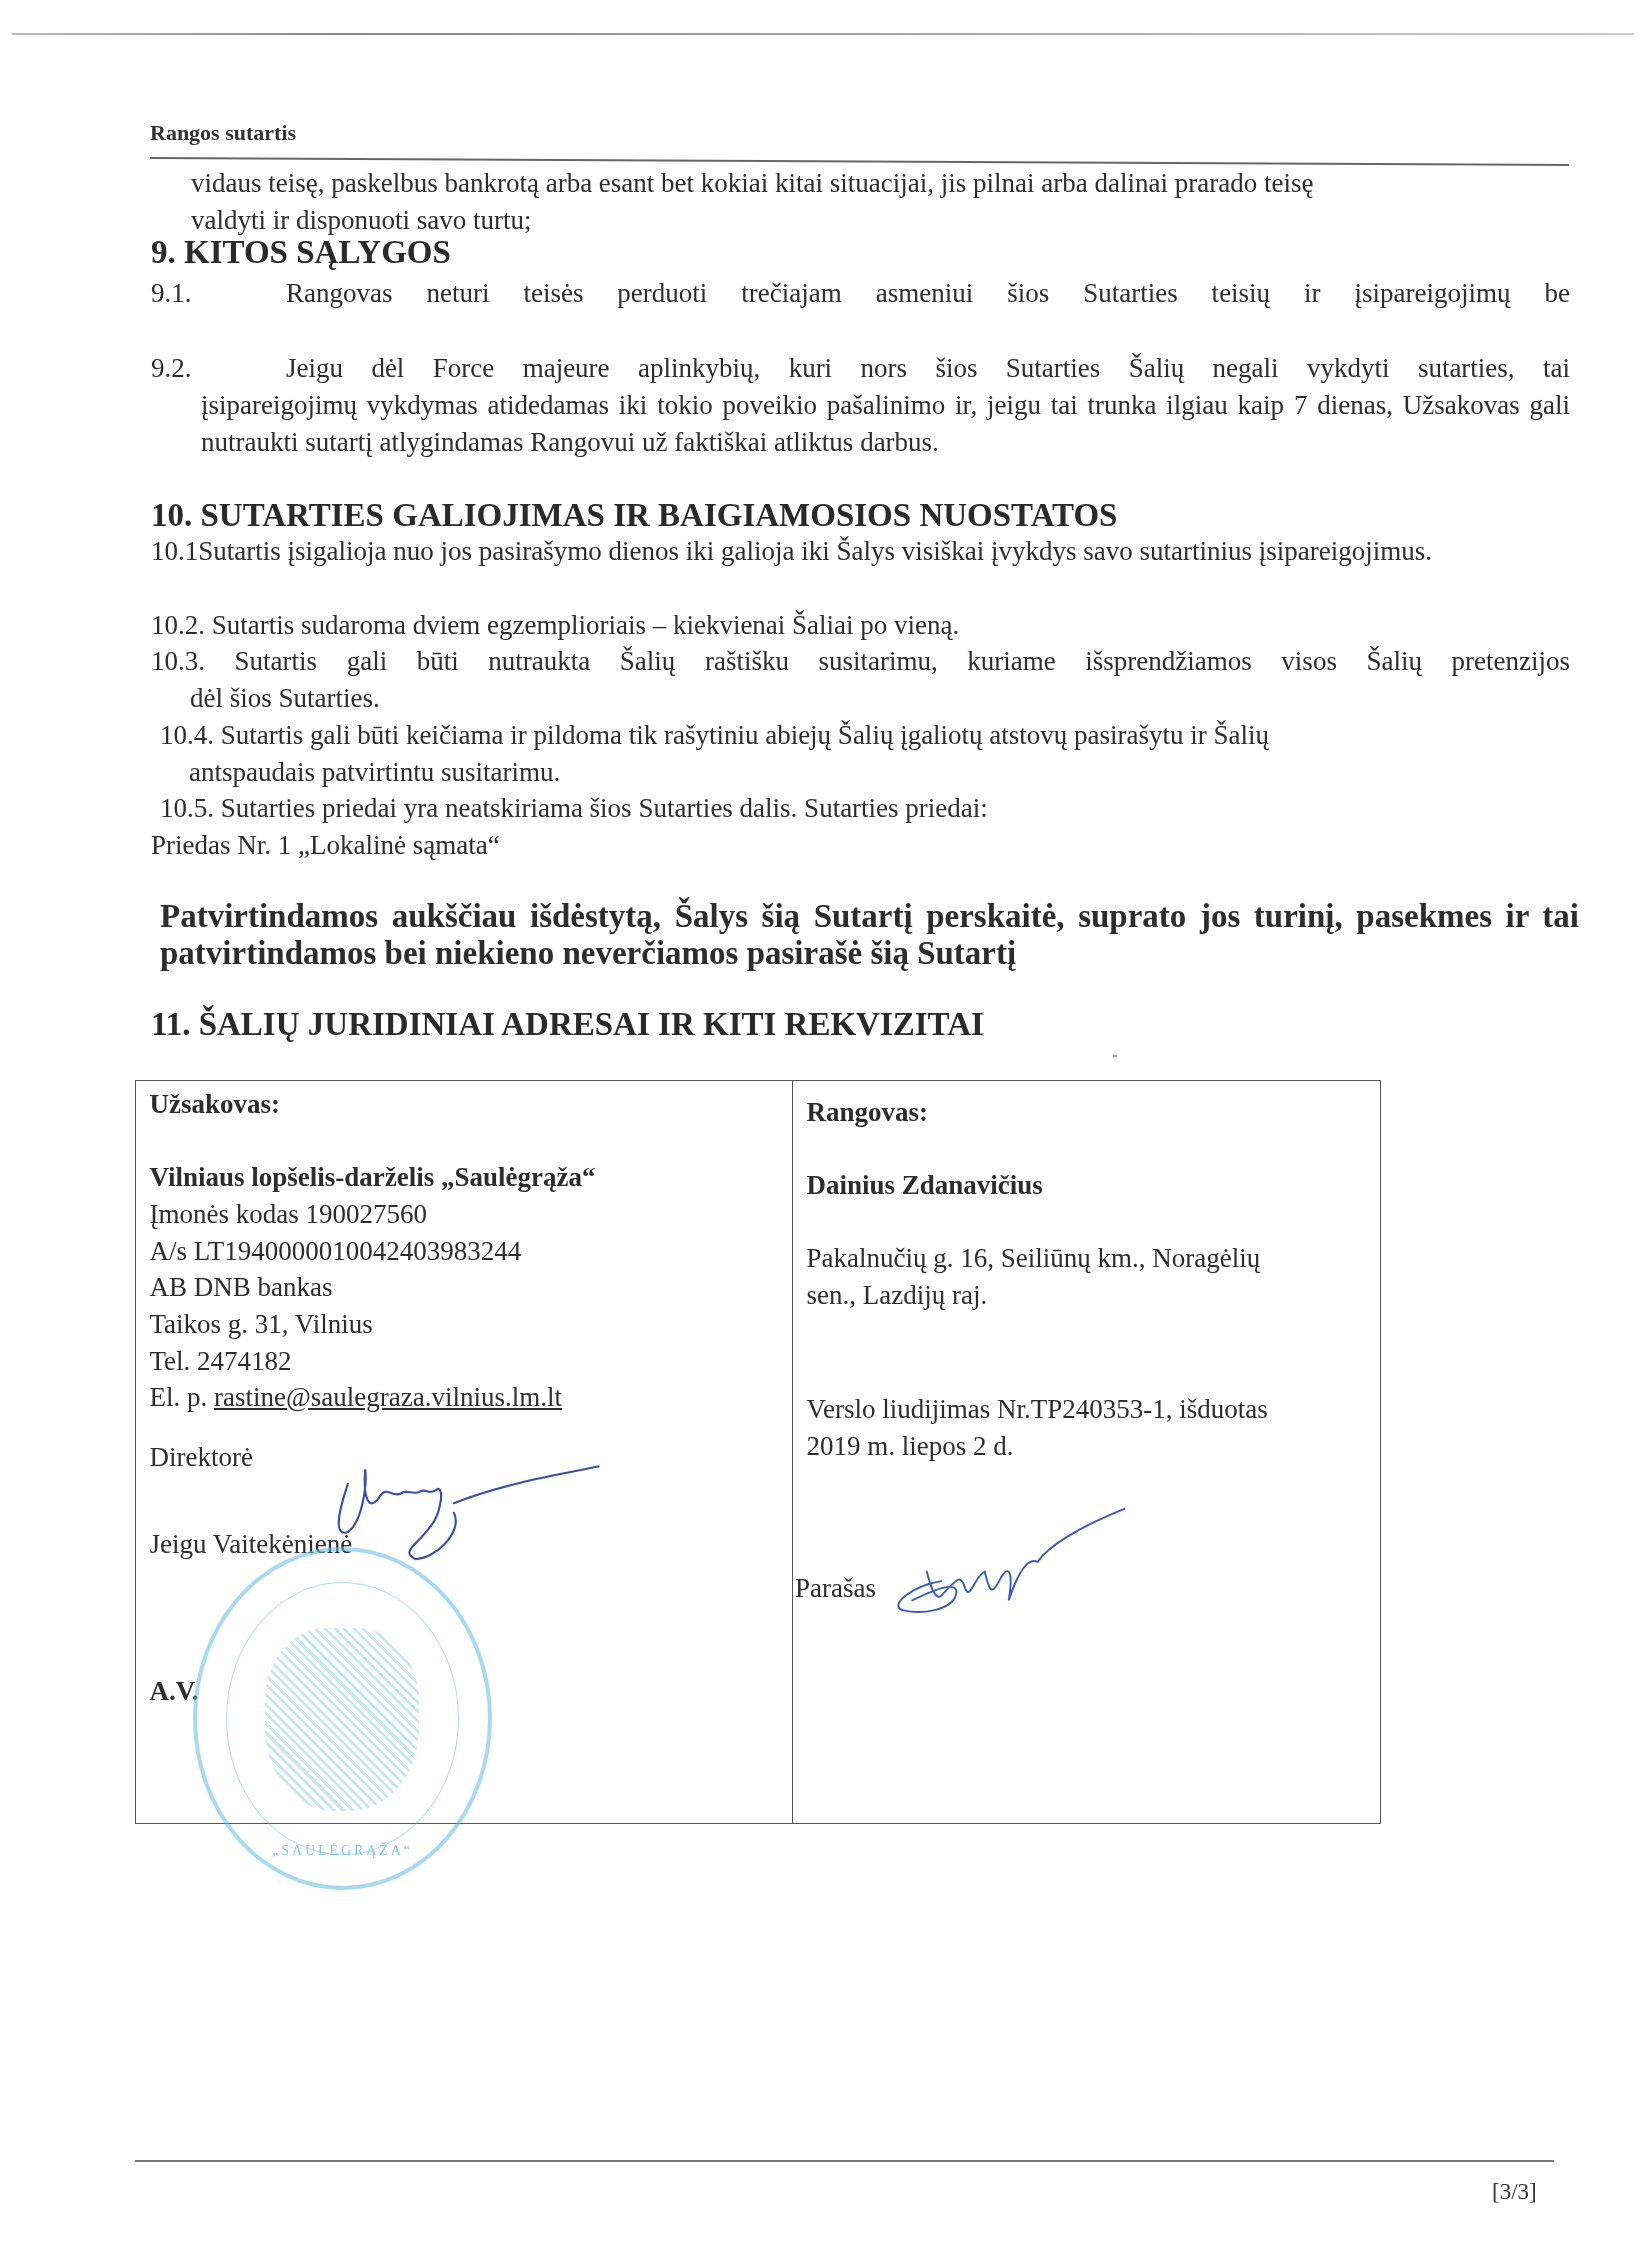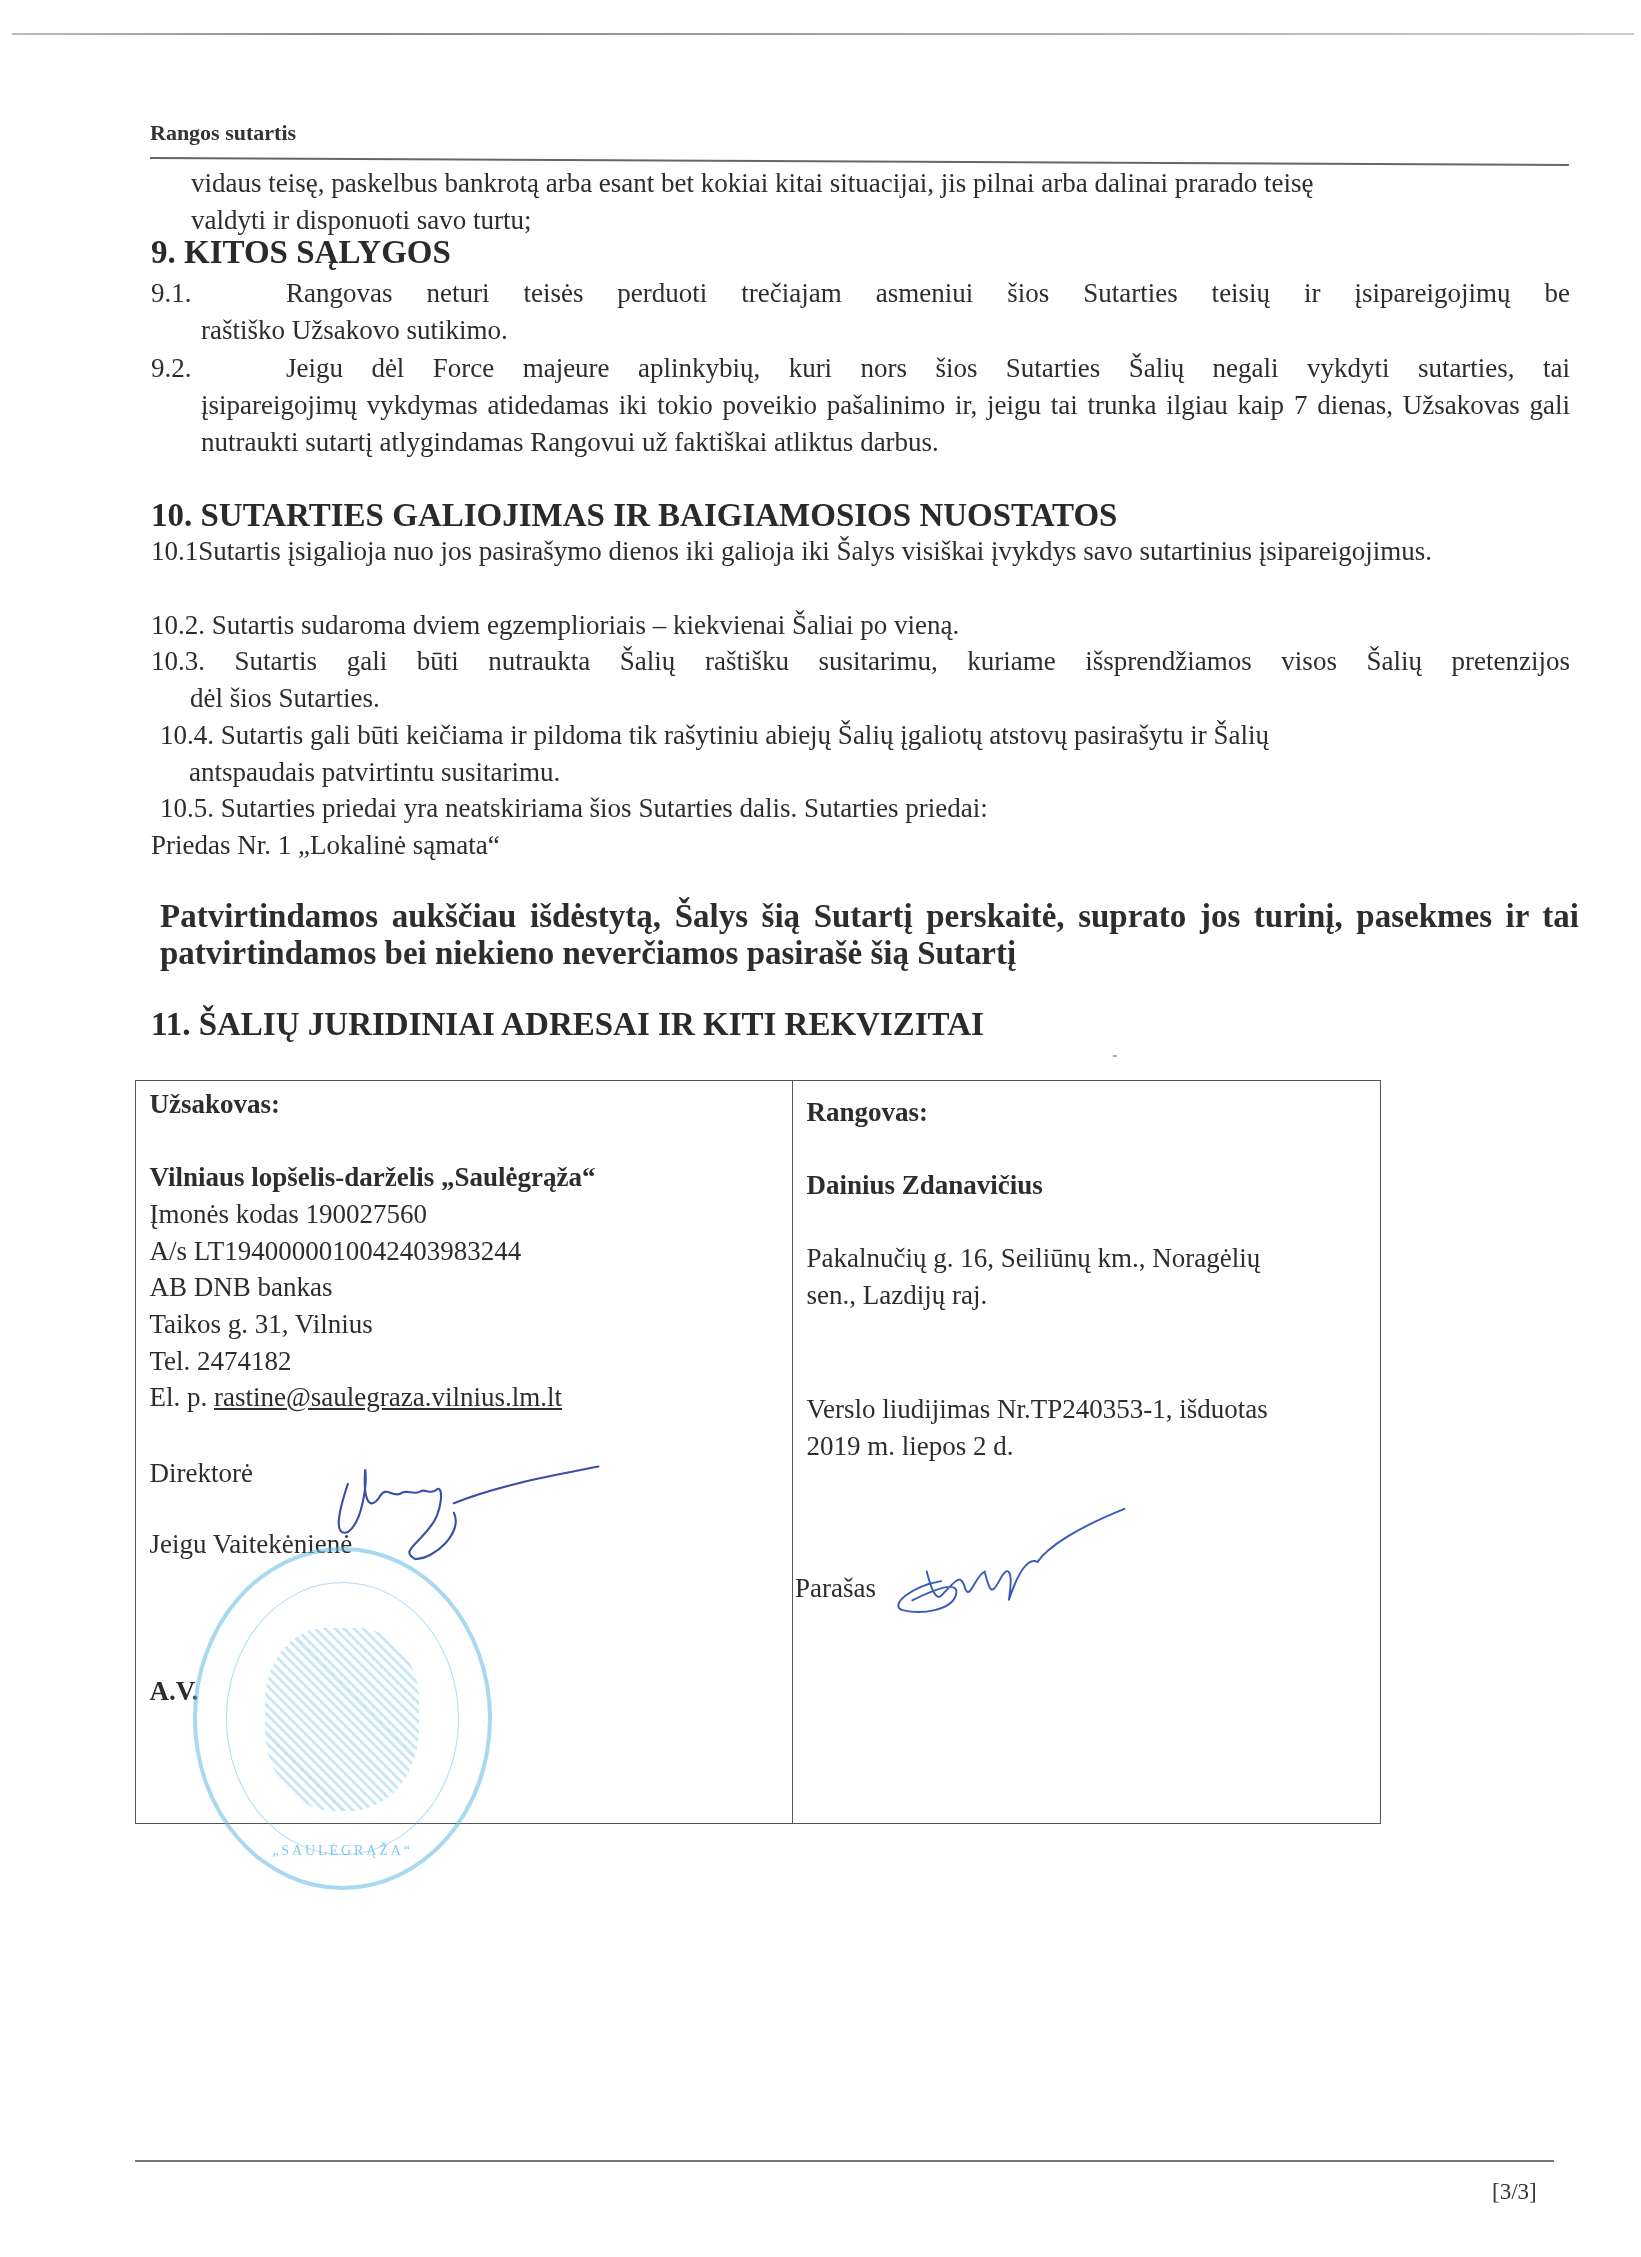--- a/index.html
+++ b/index.html
@@ -55,21 +55,20 @@
     <div style="white-space:nowrap;">vidaus teisę, paskelbus bankrotą arba esant bet kokiai kitai situacijai, jis pilnai arba dalinai prarado teisę</div>
     <div>valdyti ir disponuoti savo turtu;</div>
   </div>
 
   <div class="block heading" style="left:151px; top:222px;">9.  KITOS SĄLYGOS</div>
 
   <div class="block" style="left:151px; top:263px; width:1419px;">
     <div class="justify" style="text-align-last: justify;">
       <span class="tab9">9.1.</span><span>Rangovas neturi teisės perduoti trečiajam asmeniui šios Sutarties teisių ir įsipareigojimų be</span>
     </div>
-    <div style="padding-left:50px;">raštiško Užsakovo sutikimo.</div>
   </div>
 
   <div class="block" style="left:151px; top:338px; width:1419px;">
     <div class="justify" style="text-align-last: justify;">
       <span class="tab9">9.2.</span><span>Jeigu dėl Force majeure aplinkybių, kuri nors šios Sutarties Šalių negali vykdyti sutarties, tai</span>
     </div>
     <div class="justify" style="padding-left:50px;">įsipareigojimų vykdymas atidedamas iki tokio poveikio pašalinimo ir, jeigu tai trunka ilgiau kaip 7 dienas, Užsakovas gali nutraukti sutartį atlygindamas Rangovui už faktiškai atliktus darbus.</div>
   </div>
 
   <div class="block heading" style="left:151px; top:485px;">10. SUTARTIES GALIOJIMAS IR BAIGIAMOSIOS NUOSTATOS</div>
@@ -103,21 +102,21 @@
       <div class="cell-line cell-head" style="left:13.5px; top:5.8px;">Užsakovas:</div>
       <div class="cell-line cell-head" style="left:13.5px; top:79px;">Vilniaus lopšelis-darželis „Saulėgrąža“</div>
       <div class="cell-line" style="left:13.5px; top:116px;">Įmonės kodas 190027560</div>
       <div class="cell-line" style="left:13.5px; top:153px;">A/s LT194000001004240398324​4</div>
       <div class="cell-line" style="left:13.5px; top:189px;">AB DNB bankas</div>
       <div class="cell-line" style="left:13.5px; top:226px;">Taikos  g. 31, Vilnius</div>
       <div class="cell-line" style="left:13.5px; top:263px;">Tel. 2474182</div>
       <div class="cell-line" style="left:13.5px; top:299px;">
         <span>El. p. </span><span class="email">rastine@saulegraza.vilnius.lm.lt</span>
       </div>
-      <div class="cell-line" style="left:13.5px; top:375px;">Direktorė</div>
+      <div class="cell-line" style="left:13.5px; top:359px;">Direktorė</div>
       <div class="cell-line" style="left:13.5px; top:446px;">Jeigu Vaitekėnienė</div>
       <div class="cell-line cell-head" style="left:13.5px; top:593px;">A.V.</div>
     </div>
     <div class="req-col col-right">
       <div class="cell-line cell-head" style="left:13.5px; top:13.5px;">Rangovas:</div>
       <div class="cell-line cell-head" style="left:13.5px; top:87px;">Dainius Zdanavičius</div>
       <div class="cell-line" style="left:13.5px; top:160px;">Pakalnučių g. 16, Seiliūnų km., Noragėlių</div>
       <div class="cell-line" style="left:13.5px; top:197px;">sen., Lazdijų raj.</div>
       <div class="cell-line" style="left:13.5px; top:311px;">Verslo liudijimas Nr.TP240353-1, išduotas</div>
       <div class="cell-line" style="left:13.5px; top:348px;">2019 m. liepos 2 d.</div>

